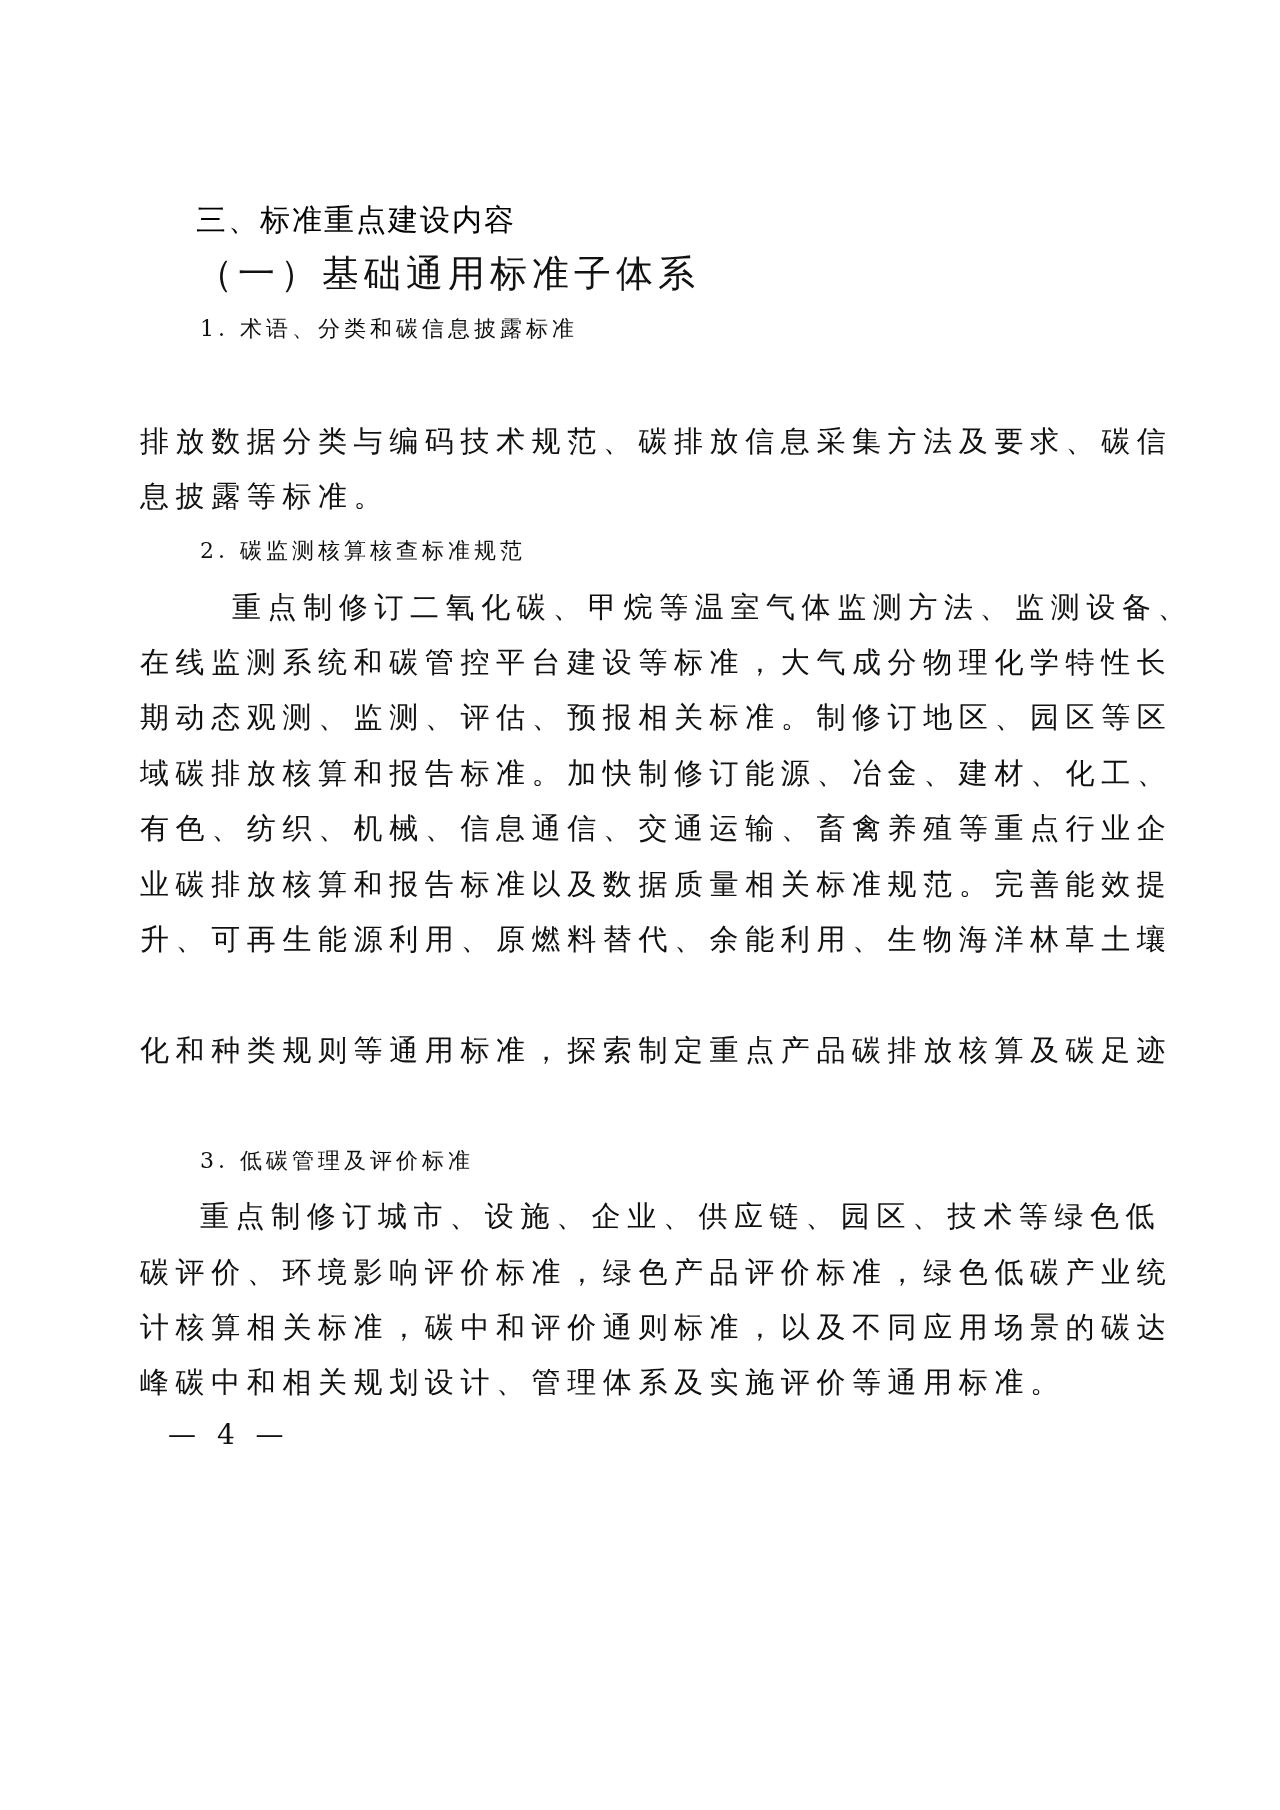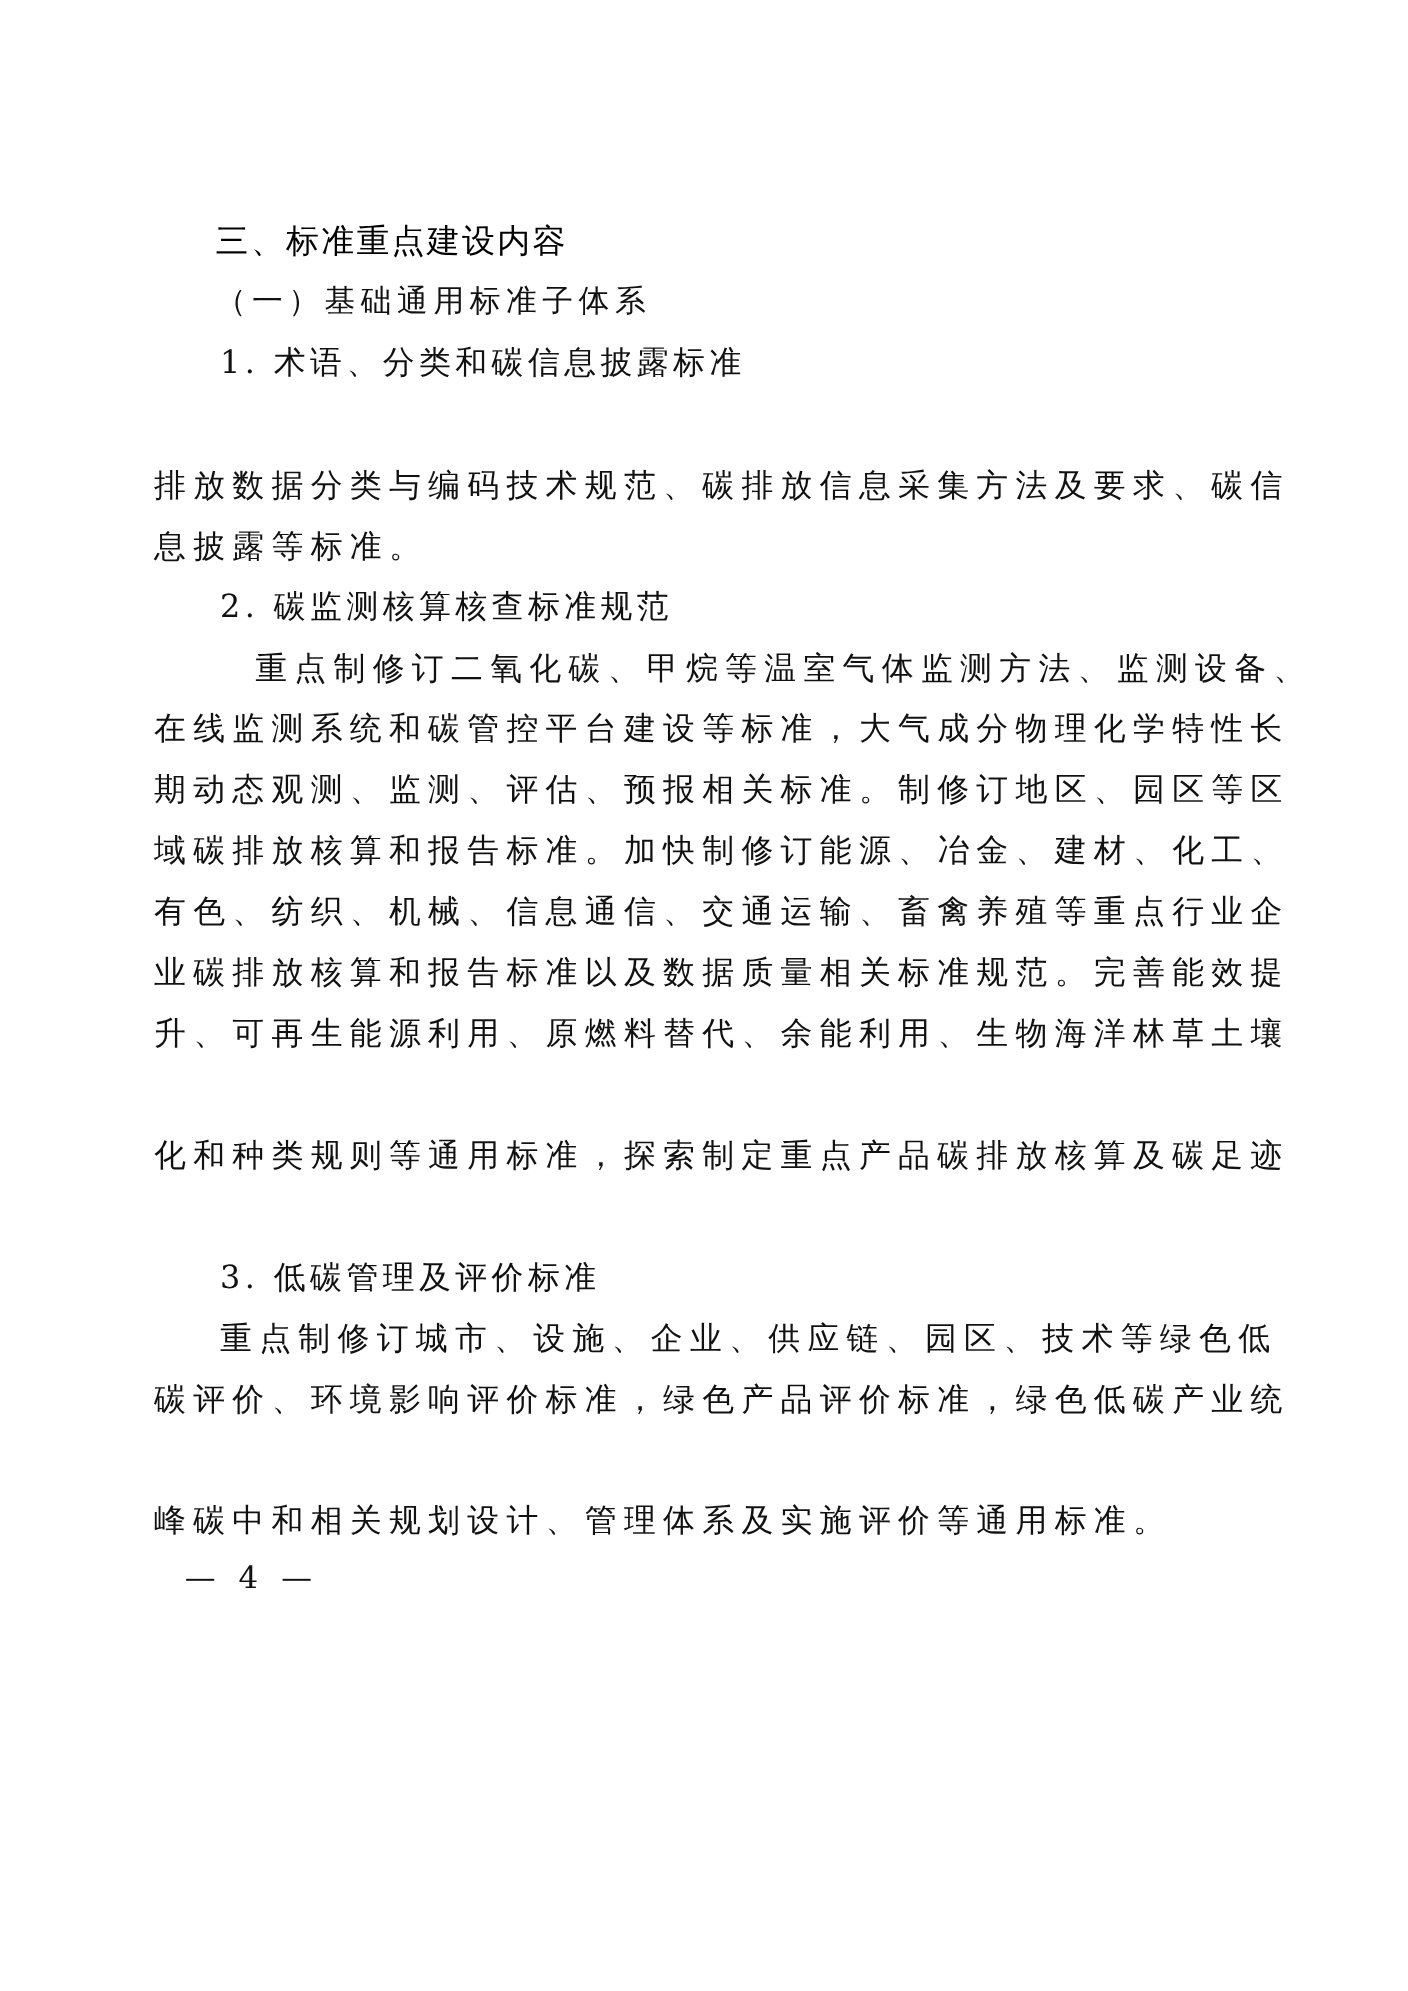--- a/index.html
+++ b/index.html
@@ -29,25 +29,25 @@
       line-height: 40px;
     }
     .h1 {
       font-family: "DejaVu Sans", "Liberation Sans", sans-serif;
       font-size: 30px;
       letter-spacing: 2px;
       color: #000;
     }
     .h2 {
       font-family: "DejaVu Serif", "Liberation Serif", serif;
-      font-size: 28px;
+      font-size: 37px;
       letter-spacing: 5px;
     }
     .h3 {
-      font-size: 29px;
+      font-size: 22px;
       letter-spacing: 4px;
     }
     .body-line {
       left: 140px;
       width: 1000px;
     }
     .indent {
       left: 200px;
     }
     .page-number {
@@ -79,17 +79,18 @@
   <div class="line body-line" style="top:697px;text-align:right;">期动态观测、监测、评估、预报相关标准。制修订地区、园区等区</div>
   <div class="line body-line" style="top:753px;">域碳排放核算和报告标准。加快制修订能源、冶金、建材、化工、</div>
   <div class="line body-line" style="top:808px;">有色、纺织、机械、信息通信、交通运输、畜禽养殖等重点行业企</div>
   <div class="line body-line" style="top:864px;">业碳排放核算和报告标准以及数据质量相关标准规范。完善能效提</div>
   <div class="line body-line" style="top:919px;">升、可再生能源利用、原燃料替代、余能利用、生物海洋林草土壤</div>
   <div class="line body-line" style="top:1030px;">化和种类规则等通用标准，探索制定重点产品碳排放核算及碳足迹</div>
 
   <div class="line h3" style="left:200px; top:1141px;">3. 低碳管理及评价标准</div>
   <div class="line indent" style="top:1196px;">重点制修订城市、设施、企业、供应链、园区、技术等绿色低</div>
   <div class="line body-line" style="top:1252px;">碳评价、环境影响评价标准，绿色产品评价标准，绿色低碳产业统</div>
+  <div class="line body-line" style="top:1307px;">计核算相关标准，碳中和评价通则标准，以及不同应用场景的碳达</div>
   <div class="line body-line" style="top:1362px;">峰碳中和相关规划设计、管理体系及实施评价等通用标准。</div>
 
   <div class="page-number" style="top:1418px; left:168px;">— 4 —</div>
 
 </div>
 
 </body></html>

